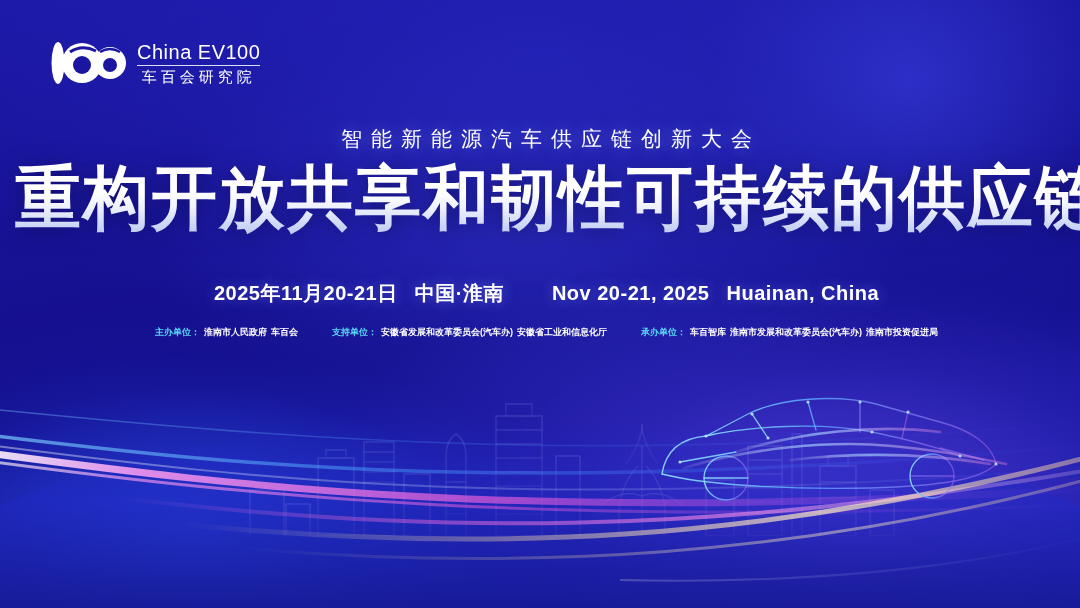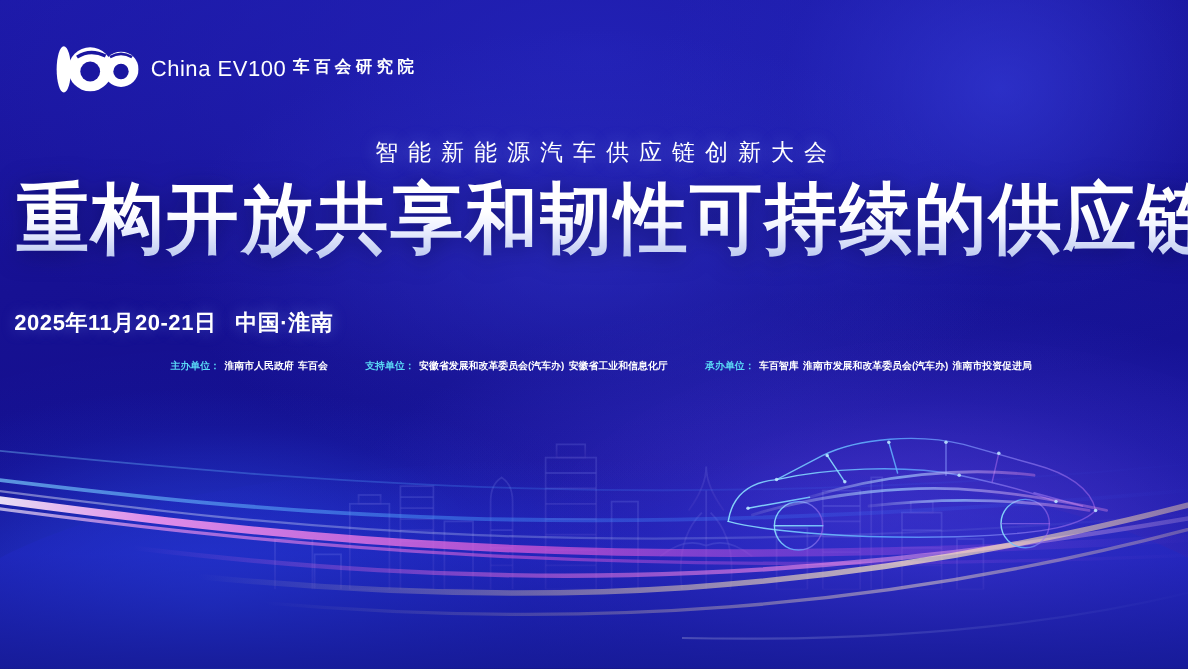--- a/index.html
+++ b/index.html
@@ -66,41 +66,42 @@
   
   #logo {
     position: absolute;
     left: 48px;
     top: 38px;
     display: flex;
     align-items: center;
     gap: 11px;
   }
   #logo .mark { width: 78px; height: 50px; flex: 0 0 auto; }
-  #logo .wordmark { display: flex; flex-direction: row; gap: 3px; }
+  #logo .wordmark { display: flex; flex-direction: column; gap: 3px; }
   #logo .brand-en {
     color: #ffffff;
     font-size: 20px;
     letter-spacing: 0.5px;
     font-weight: 500;
     line-height: 1;
     white-space: nowrap;
   }
   #logo .rule {
     height: 1px;
     background: rgba(255,255,255,0.85);
     width: 100%;
   }
   #logo .brand-cn {
     color: #ffffff;
     font-size: 15px;
-    font-weight: 700;
+    font-weight: 400;
     letter-spacing: 4px;
     line-height: 1;
     white-space: nowrap;
+    text-align: center;
   }
 
   
   #content {
     position: absolute;
     left: 13px; right: 0;
     top: 126px;
     text-align: center;
   }
 
@@ -127,21 +128,21 @@
     color: transparent;
     -webkit-text-fill-color: transparent;
     filter: drop-shadow(0 3px 10px rgba(10,10,70,0.55));
     transform: scaleY(1.06);
     white-space: nowrap;
   }
 
   #dateline {
     margin-top: 46px;
     display: flex;
-    justify-content: space-between;
+    justify-content: center;
     align-items: baseline;
     gap: 48px;
     color: #ffffff;
     font-size: 20px;
     font-weight: 700;
     letter-spacing: 0.5px;
     text-shadow: 0 0 14px rgba(140,170,255,0.4);
   }
   #dateline .cn-date { display: flex; gap: 17px; }
 
@@ -312,20 +313,24 @@
 
   <div id="content">
     <div id="subtitle">智能新能源汽车供应链创新大会</div>
     <div id="headline">重构开放共享和韧性可持续的供应链体系</div>
 
     <div id="dateline">
       <div class="cn-date">
         <span>2025年11月20-21日</span>
         <span>中国·淮南</span>
       </div>
+      <div class="cn-date">
+        <span>Nov 20-21, 2025</span>
+        <span>Huainan, China</span>
+      </div>
     </div>
 
     <div id="organizers">
       <div class="group">
         <span class="label">主办单位：</span>
         <span class="value">淮南市人民政府</span>
         <span class="value">车百会</span>
       </div>
       <div class="group">
         <span class="label">支持单位：</span>

